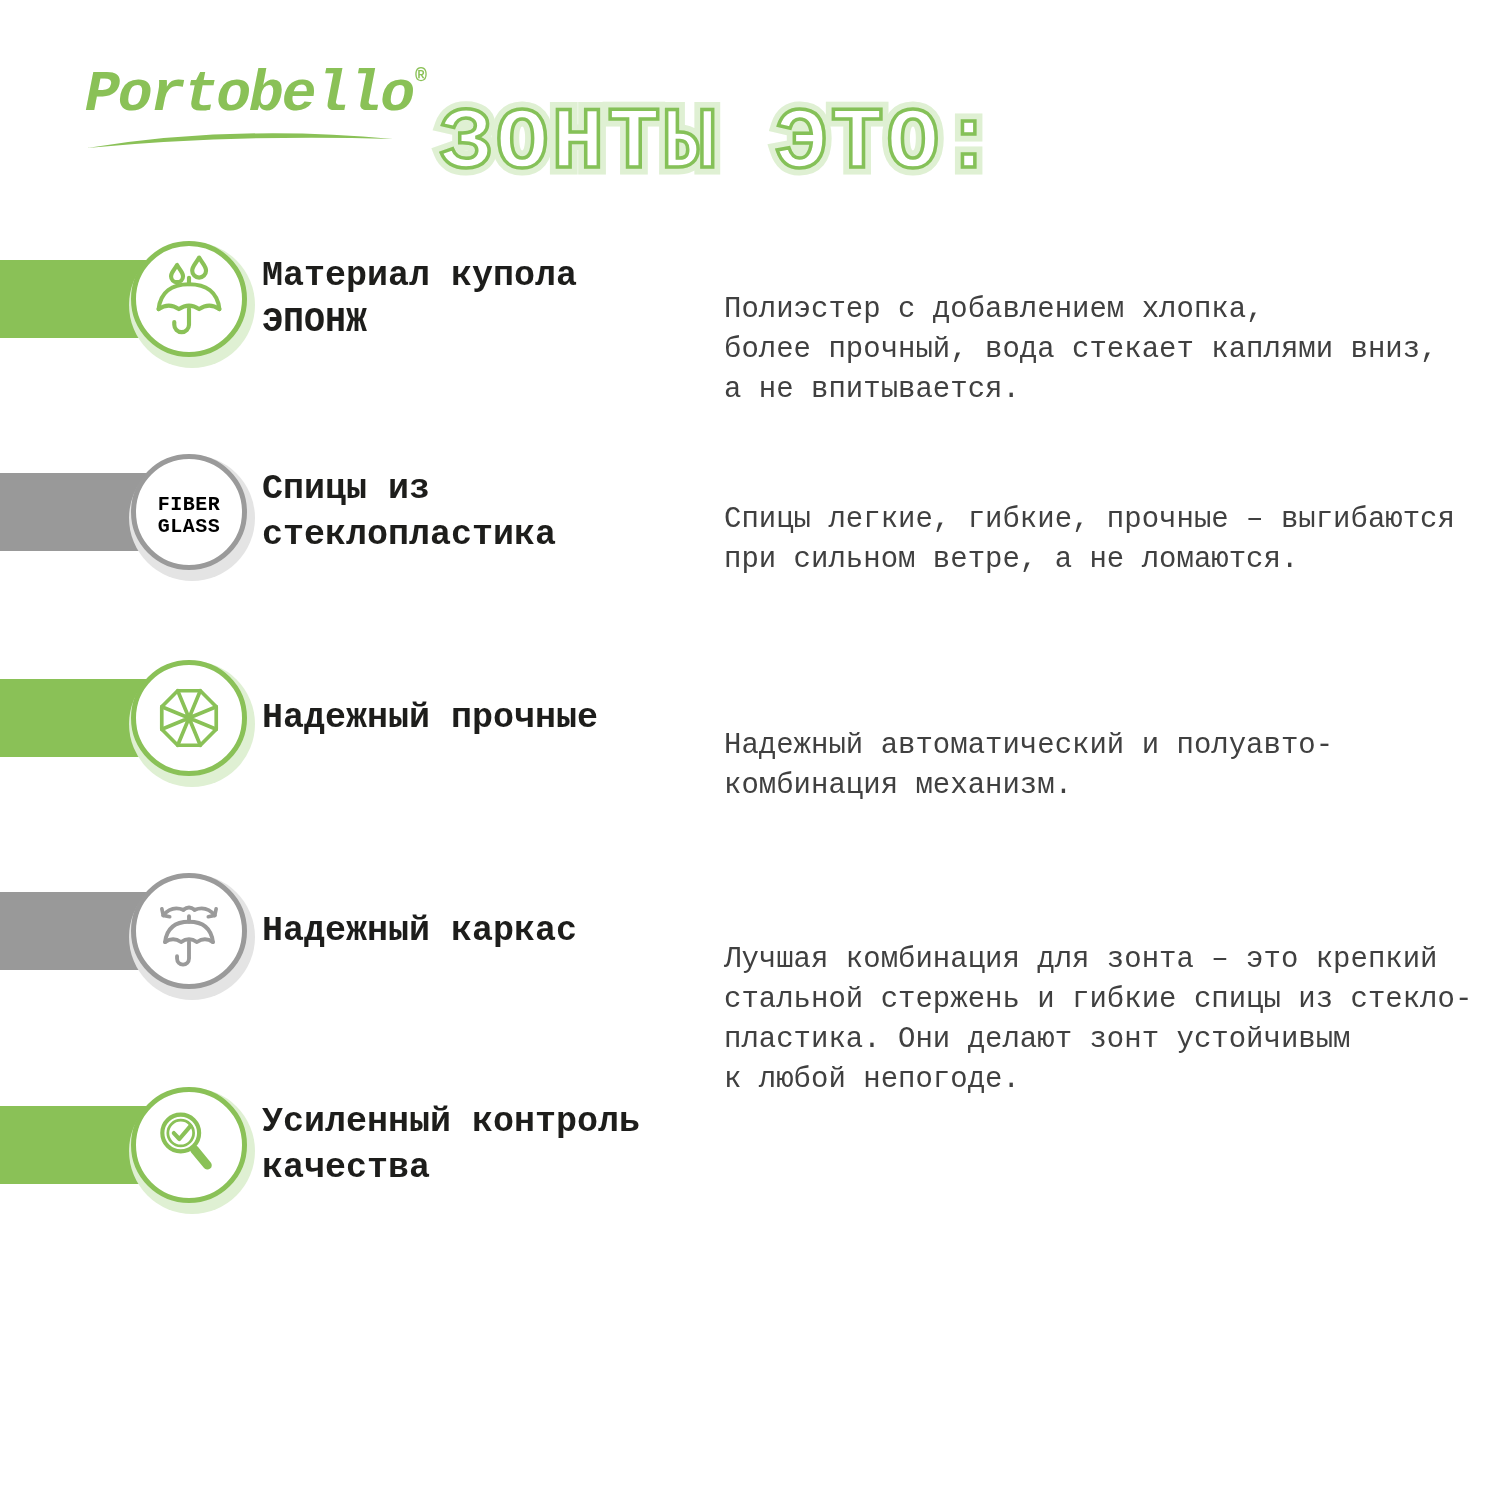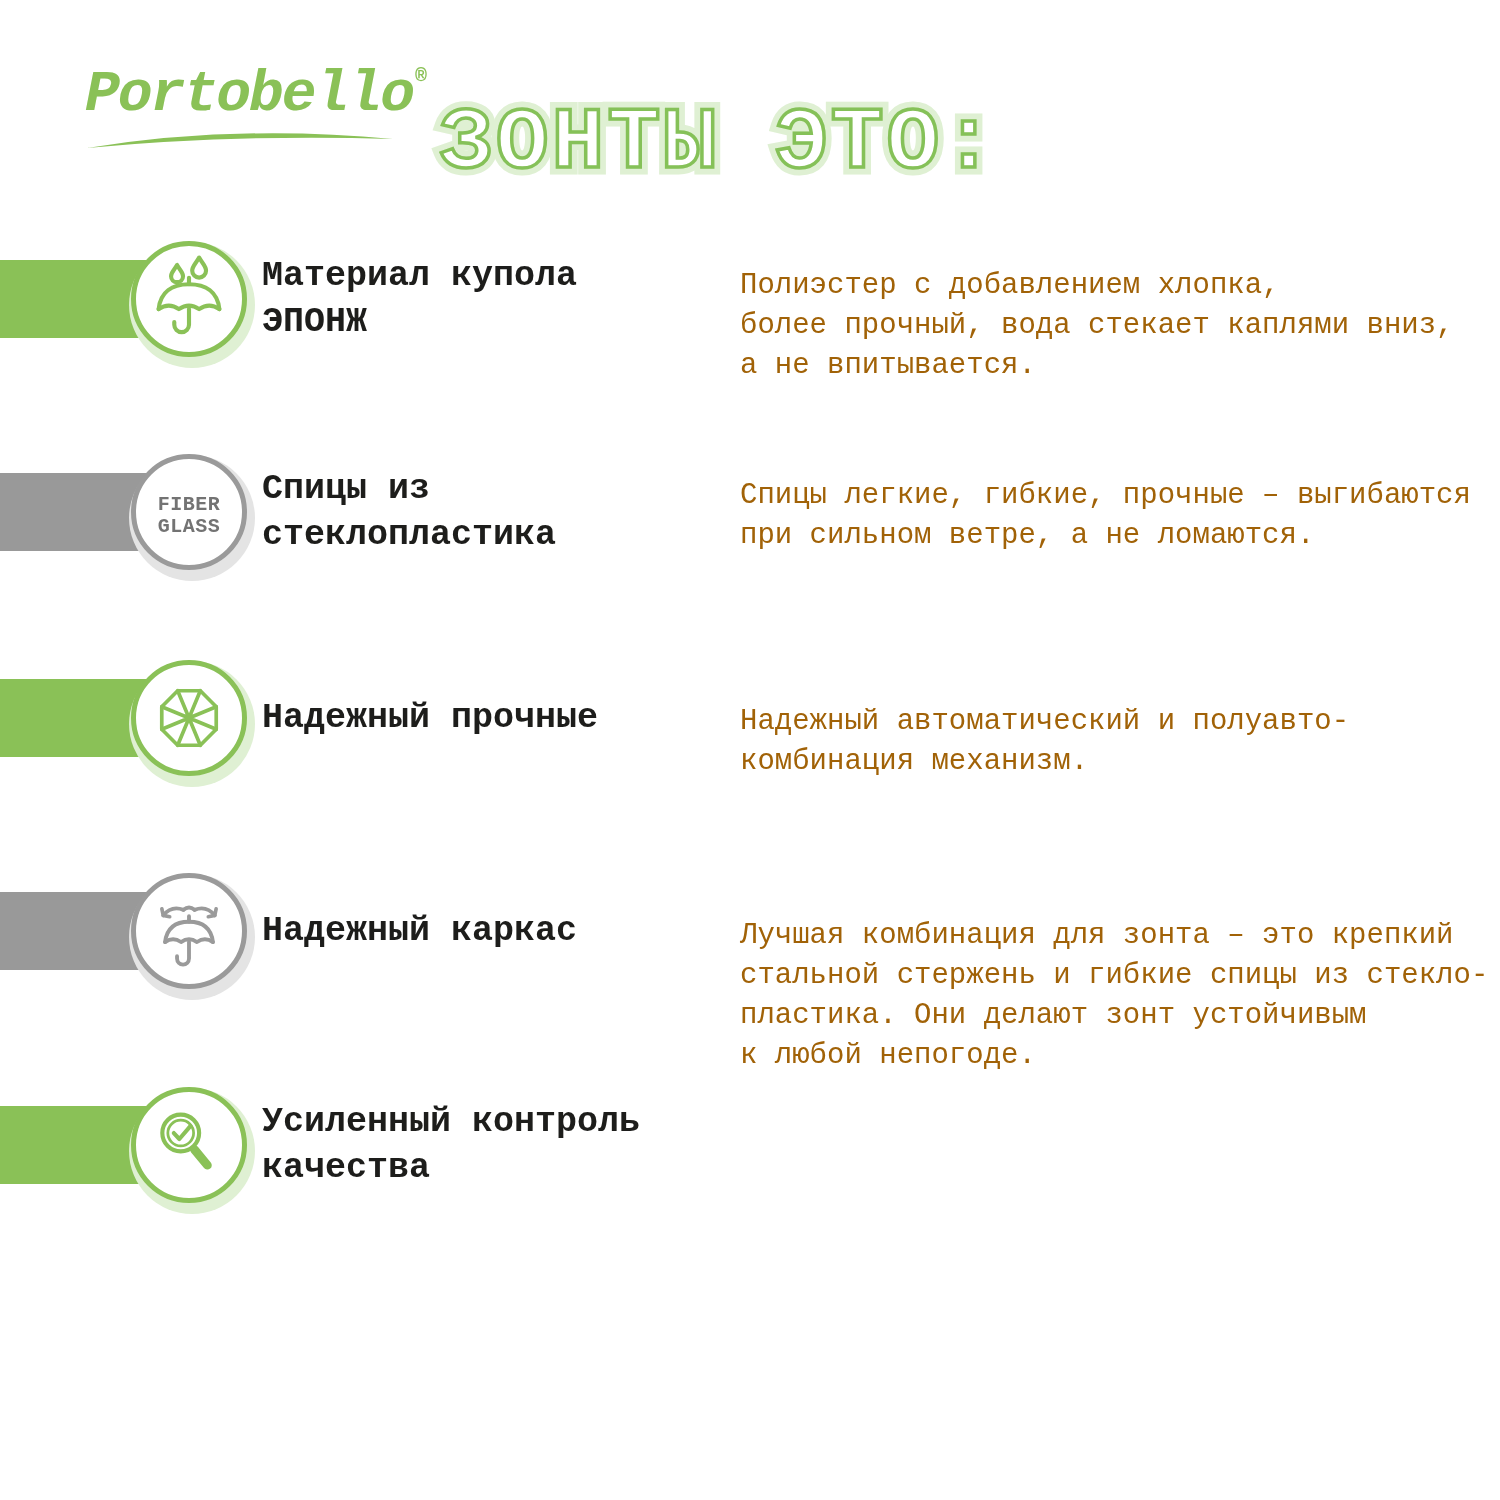--- a/index.html
+++ b/index.html
@@ -69,39 +69,40 @@
     left: 131px; top: calc(var(--cy) - 58px);
     width: 116px; height: 116px; border-radius: 50%;
     background: #ffffff;
     display: flex; align-items: center; justify-content: center;
     z-index: 3;
   }
   .feature.green .badge { border: 5px solid #8ac157; }
   .feature.gray  .badge { border: 5px solid #9a9a9a; }
 
   .badge-text {
-    font-size: 20px; font-weight: 700; color: #737373;
+    font-size: 20px; font-weight: 700; color: #000000;
     text-align: right; line-height: 1.12; letter-spacing: 0.5px;
     white-space: pre-line;
     margin-top: 8px;
   }
 
   .title {
     position: absolute; left: 262px;
     top: var(--cy); transform: translateY(-50%);
     font-size: 35px; font-weight: 700; line-height: 46px;
     color: #1d1d1b; white-space: pre-line;
     z-index: 4;
   }
 
   .desc {
-    position: absolute; left: 740px;
+    position: absolute; left: 724px;
     font-size: 29px; font-weight: 400; line-height: 40px;
-    color: #a16207; white-space: pre-line;
+    color: #404040; white-space: pre-line;
     z-index: 4;
+    margin-top: 24px;
   }
 
   .icon-svg { display: block; }
 </style>
 </head>
 <body>
 
 <div class="page">
 
   <div class="logo-wrap">

